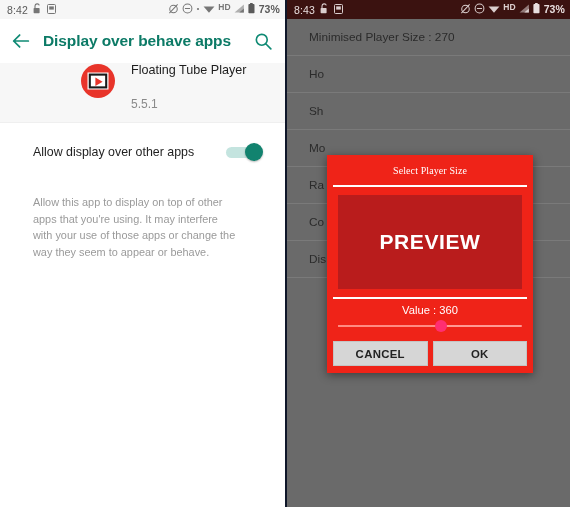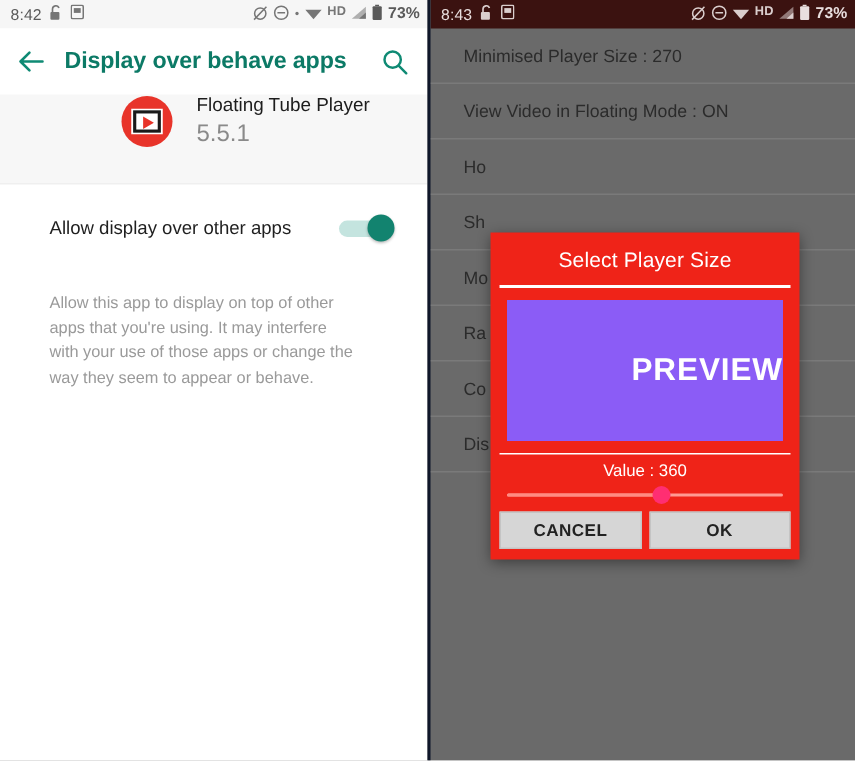--- a/index.html
+++ b/index.html
@@ -47,21 +47,21 @@
 
   .lp-appcard {
     background:#f7f7f7;
     height: 59px;
     display:flex; 
     padding: 0 0 0 80px;
   }
   .app-icon { width:36px; height:36px; flex:0 0 auto; }
   .app-meta { margin-left: 15px; }
   .app-name { font-size:12.6px; color:#1d1d1d; line-height:1.25; }
-  .app-ver  { font-size:16px; color:#8a8a8a; margin-top:2px; }
+  .app-ver  { font-size:12px; color:#8a8a8a; margin-top:18px; }
 
   .lp-togglerow {
     background:#ffffff;
     height: 59px;
     display:flex; align-items:center;
     padding: 0 22px 0 33px;
     border-top: 1px solid #efefef;
   }
   .tg-label { font-size:12.4px; color:#1f1f1f; flex:1 1 auto; }
   .switch { position:relative; width:37px; height:20px; flex:0 0 auto; }
@@ -110,28 +110,29 @@
   .dlg {
     position:absolute;
     left: 40px; top: 155px;
     width: 206px; height: 218px;
     background:#ef2318;
     box-shadow: 0 2px 9px rgba(0,0,0,.45);
     display:flex; flex-direction:column;
   }
   .dlg-title {
     text-align:center; color:#ffffff;
-    font-size:14px; padding: 10px 0 9px;
+    font-size:10px; padding: 10px 0 9px;
     letter-spacing:.1px;
+    font-family:Liberation Serif, serif;
   }
   .dlg-rule { height:2px; background:#ffffff; margin:0 6px; }
   .dlg-body { padding: 8px 11px 0; }
   .dlg-preview {
-    height: 94px; background:#8b5cf6;
-    display:flex; align-items:center; justify-content:flex-end;
+    height: 94px; background:#b91c1c;
+    display:flex; align-items:center; justify-content:center;
   }
   .dlg-preview span {
     color:#ffffff; font-size:21px; font-weight:700; letter-spacing:.6px;
   }
   .dlg-rule2 { height:2px; background:#ffffff; margin:8px 6px 0; }
   .dlg-value {
     text-align:center; color:#ffffff;
     font-size:11.2px; padding: 5px 0 3px;
   }
   .slider { position:relative; height:14px; margin: 0 11px; }
@@ -312,21 +313,20 @@
               <rect x="0.4" y="1.1" width="6.1" height="9.2" rx="0.8" fill="#e8dede"></rect>
             </svg>
         </span>
         <span class="sb-pct">73%</span>
       </div>
     </div>
 
 
     <div class="rp-list">
       <div class="rp-item">Minimised Player Size : 270</div>
-      <div class="rp-item">View Video in Floating Mode : ON</div>
       <div class="rp-item">Ho</div>
       <div class="rp-item">Sh</div>
       <div class="rp-item">Mo</div>
       <div class="rp-item">Ra</div>
       <div class="rp-item">Co</div>
       <div class="rp-item">Dis</div>
     </div>
 
     <div class="dlg">
       <div class="dlg-title">Select Player Size</div>

